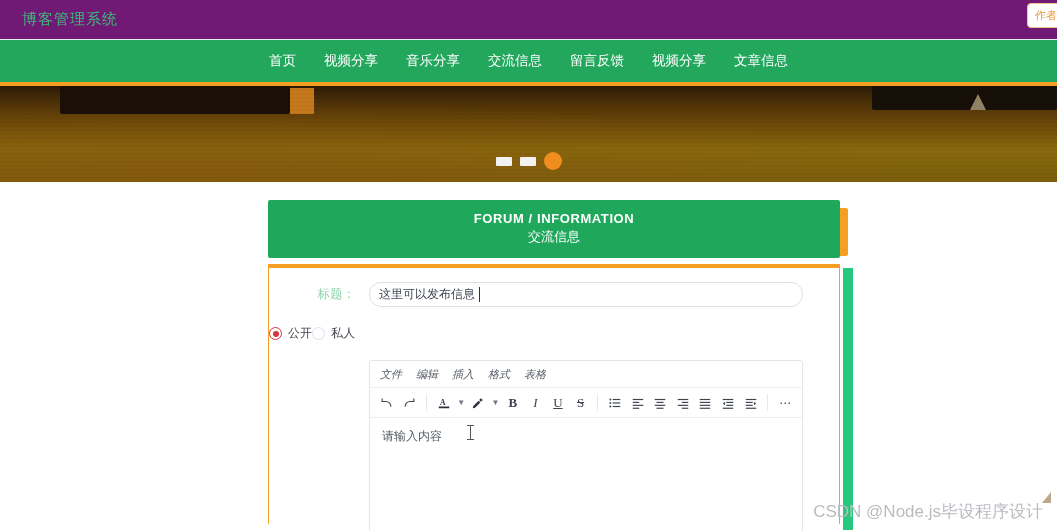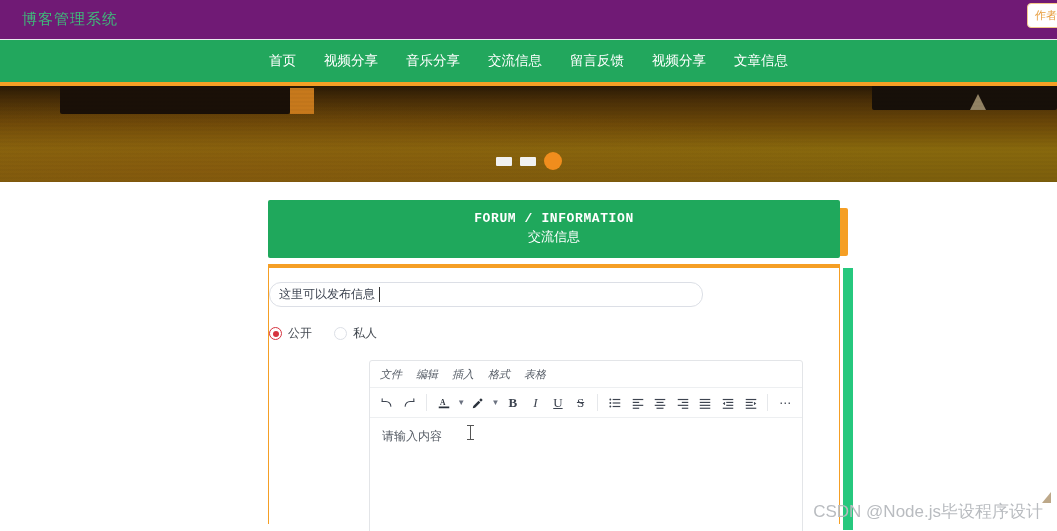--- a/index.html
+++ b/index.html
@@ -104,21 +104,21 @@
   .section-head {
     position: relative;
     background: #1fa85c;
     color:#fff;
     text-align:center;
     padding: 11px 0 12px;
     border-radius: 2px;
     z-index: 2;
   }
   .section-head .en {
-    font-family:Liberation Mono, monospace;
+    font-family:Liberation Sans, sans-serif;
     font-size: 13px; letter-spacing:.6px; font-weight:700;
   }
   .section-head .cn { font-size: 13px; margin-top:2px; }
   .head-shadow {
     position:absolute; left:8px; top:8px; width:572px; height:48px;
     background:#f59f25; border-radius:2px; z-index:1;
   }
 
   .form-card {
     position:absolute; left:268px; top:82px; width:572px; height:260px;
@@ -143,21 +143,21 @@
     border: 1px solid #dcdfe6; border-radius: 12px;
     background:#fff; color:#3c4350; font-size:12px;
     padding: 0 9px;
     outline:none;
   }
   .caret-box { position:relative; }
   .caret {
     position:absolute; left:110px; top:5px; width:1px; height:15px; background:#333;
   }
 
-  .radio-group { display:flex; align-items:center; gap:22px; height:25px; }
+  .radio-group { display:flex; align-items:center; height:25px; }
   .radio-opt { display:flex; align-items:center; gap:6px; cursor:pointer; }
   .radio-circle {
     width:13px; height:13px; border-radius:50%;
     border:1px solid #dcdfe6; background:#fff;
     display:flex; align-items:center; justify-content:center;
   }
   .radio-circle.on { border-color:#d6333f; }
   .radio-circle.on::after {
     content:""; width:6px; height:6px; border-radius:50%; background:#d6333f;
   }
@@ -265,20 +265,21 @@
         <div class="en">FORUM / INFORMATION</div>
         <div class="cn">交流信息</div>
       </div>
     </div>
 
     <div class="form-card-shadow"></div>
 
     <div class="form-card">
 
       <div class="field-row">
+        <div class="field-label">标题：</div>
         <div class="caret-box">
           <input class="text-input" type="text" value="这里可以发布信息" style="">
           <div class="caret"></div>
         </div>
       </div>
 
       <div class="field-row">
         <div class="radio-group">
           <div class="radio-opt">
             <span class="radio-circle on"></span>

